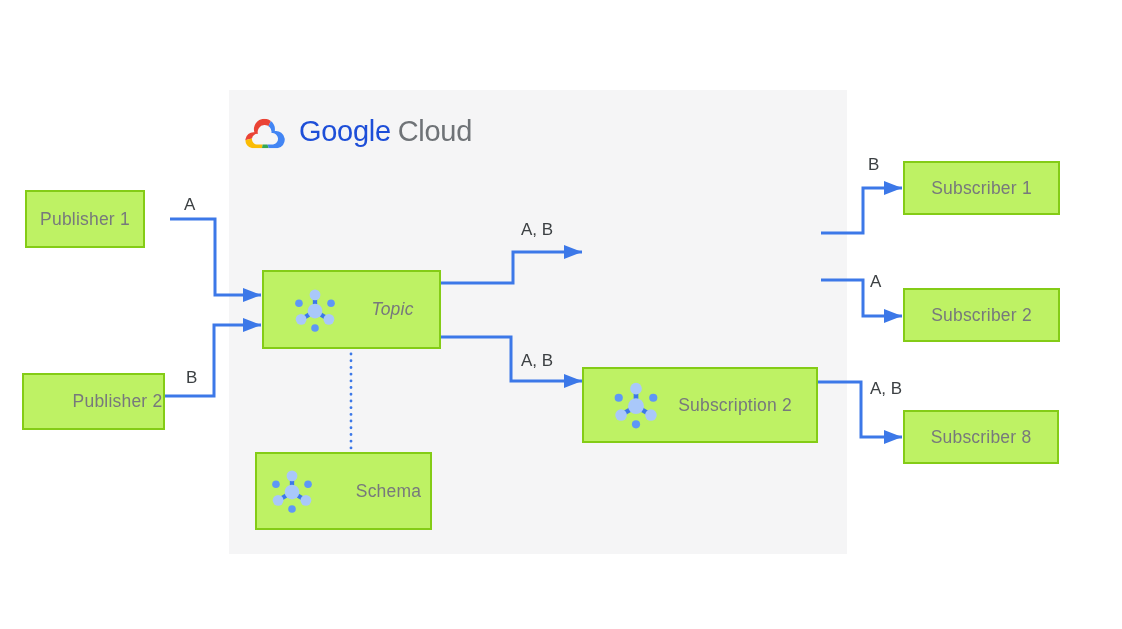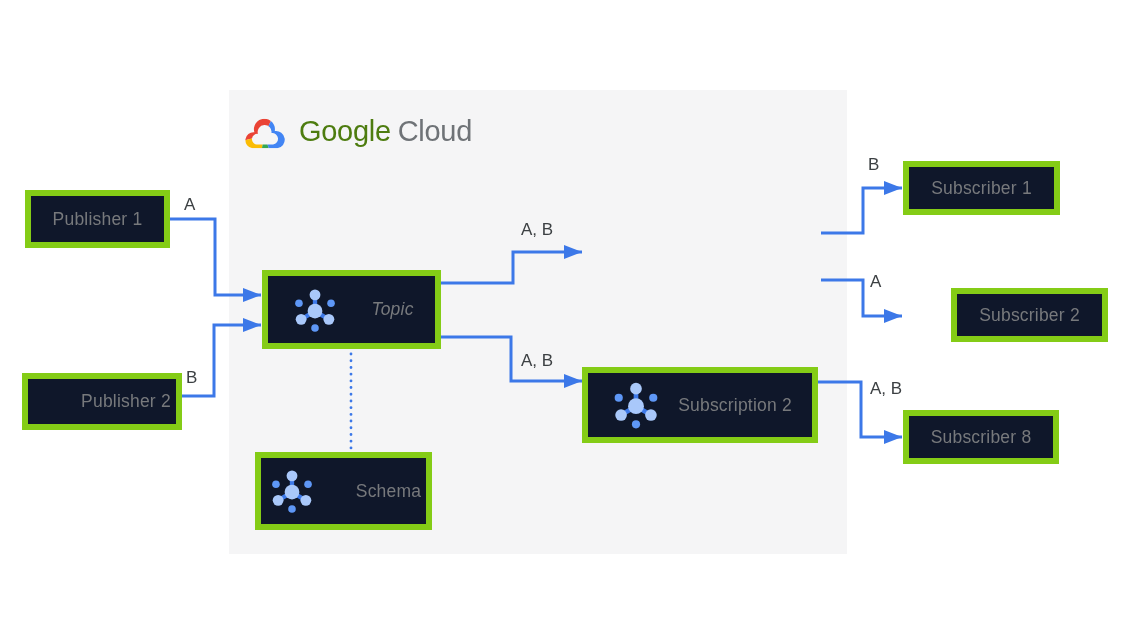--- a/index.html
+++ b/index.html
@@ -4,39 +4,39 @@
 <style>
   html,body{margin:0;padding:0;background:#ffffff;}
   body{width:1122px;height:629px;overflow:hidden;font-family:"Liberation Sans",sans-serif;}
   .stage{position:relative;width:1122px;height:629px;background:#ffffff;}
 
   .gc-container{position:absolute;left:229px;top:90px;width:618px;height:464px;background:#f5f5f6;}
 
   .gc-logo{position:absolute;left:242px;top:111px;display:flex;align-items:center;}
   .gc-logo-icon{width:47px;height:40px;display:block;}
   .gc-logo-text{margin-left:10px;font-size:29px;letter-spacing:-0.3px;white-space:nowrap;}
-  .gc-logo-text .g1{color:#4d7c0f;}
+  .gc-logo-text .g1{color:#1d4ed8;}
   .gc-logo-text .g2{color:#6f7377;margin-left:7px;}
 
   .edges{position:absolute;left:0;top:0;width:1122px;height:629px;pointer-events:none;}
 
-  .node{position:absolute;background:#0f172a;border:6px solid #84cc16;display:flex;align-items:center;justify-content:center;color:#77797c;font-size:17.5px;letter-spacing:0.2px;box-sizing:border-box;white-space:nowrap;}
+  .node{position:absolute;background:#bef264;border:2px solid #84cc16;display:flex;align-items:center;justify-content:center;color:#77797c;font-size:17.5px;letter-spacing:0.2px;box-sizing:border-box;white-space:nowrap;}
   .picon{flex:none;display:block;}
 
-  .node-publisher1{left:25px;top:190px;width:145px;height:58px;}
-  .node-publisher2{left:22px;top:373px;width:160px;height:57px;padding-left:48px;}
+  .node-publisher1{left:25px;top:190px;width:120px;height:58px;}
+  .node-publisher2{left:22px;top:373px;width:143px;height:57px;padding-left:48px;}
   .node-topic{left:262px;top:270px;width:179px;height:79px;gap:30px;font-style:italic;}
   .node-topic .picon{width:52px;height:52px;}
   .node-schema{left:255px;top:452px;width:177px;height:78px;gap:38px;}
   .node-schema .picon{width:52px;height:52px;}
   .node-subscription1{left:583px;top:216px;width:238px;height:76px;gap:14px;}
   .node-subscription2{left:582px;top:344px;width:236px;height:76px;gap:14px;margin-top:23px;}
   .node-subscription1 .picon,.node-subscription2 .picon{width:56px;height:56px;}
   .node-subscriber1{left:903px;top:161px;width:157px;height:54px;}
-  .node-subscriber2{left:903px;top:288px;width:157px;height:54px;margin-left:48px;}
+  .node-subscriber2{left:903px;top:288px;width:157px;height:54px;}
   .node-subscriber3{left:903px;top:410px;width:156px;height:54px;}
 
   .elabel{position:absolute;color:#3c4043;font-size:17px;line-height:20px;white-space:nowrap;}
 </style>
 </head>
 <body>
 
 <div class="stage">
 
   <div class="gc-container"></div>

